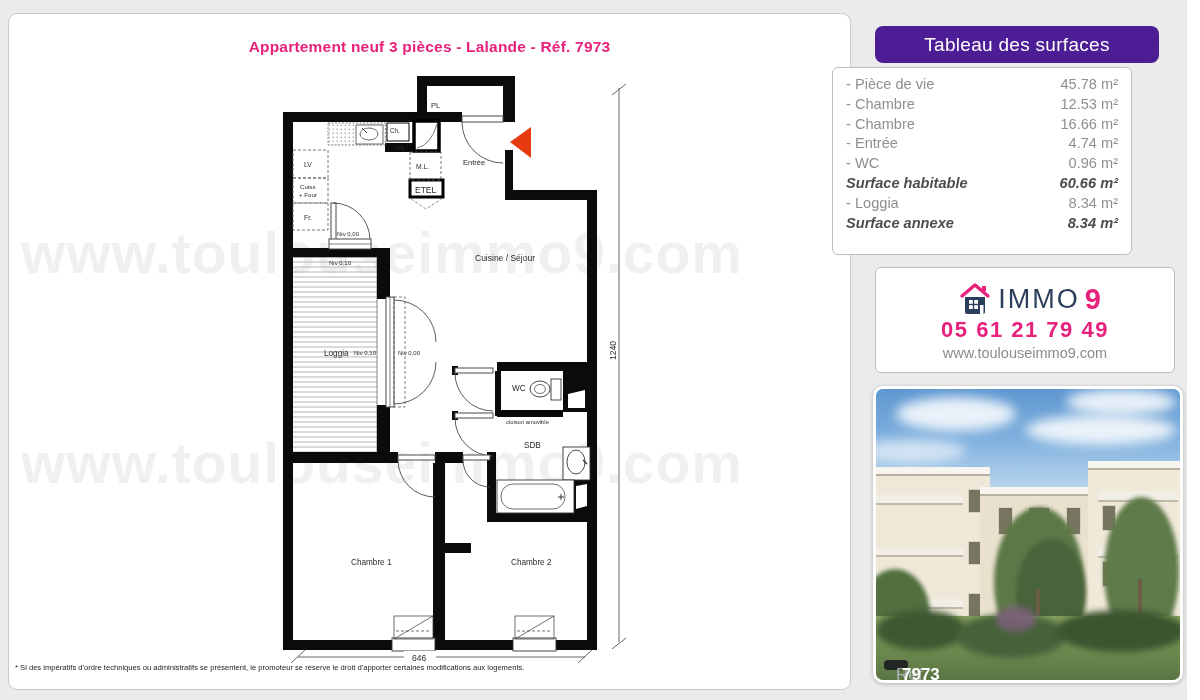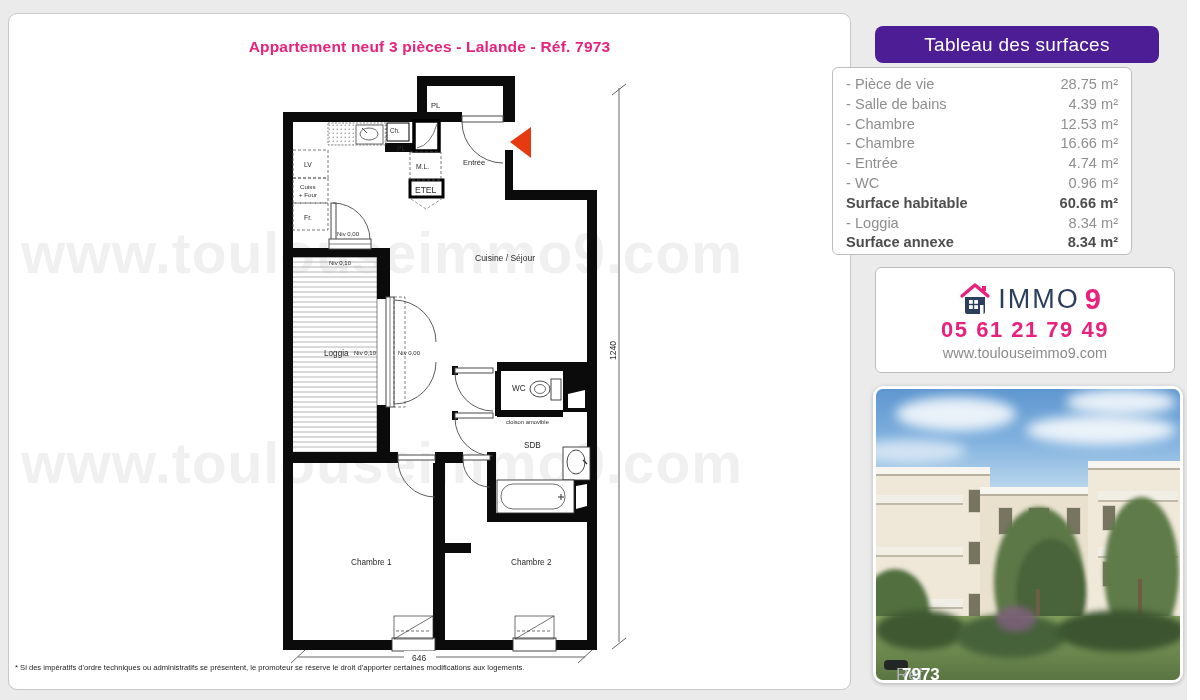--- a/index.html
+++ b/index.html
@@ -34,21 +34,21 @@
     background:#4c1d95;border-radius:8px;color:#fff;
     display:flex;align-items:center;justify-content:center;
     font-size:19px;letter-spacing:.3px;
   }
   .surf-table{
     position:absolute;left:832px;top:67px;width:300px;height:188px;
     background:#fff;border:1px solid #bdbdbd;border-radius:6px;
     box-sizing:border-box;padding:7px 13px 0 13px;
   }
   .trow{display:flex;justify-content:space-between;font-size:14.6px;line-height:19.8px;color:#8f8f8f;}
-  .trow.bold{color:#4d4d4d;font-weight:bold;}
+  .trow.bold{color:#4d4d4d;font-weight:bold;font-style:italic;}
   .contact-card{
     position:absolute;left:875px;top:267px;width:300px;height:106px;
     background:#fff;border:1px solid #bdbdbd;border-radius:6px;
     box-sizing:border-box;text-align:center;
   }
   .logo-row{margin-top:13px;display:flex;align-items:center;justify-content:center;gap:5px;padding-left:8px;}
   .logo-text{font-size:27px;color:#2b3f5c;letter-spacing:2px;}
   .logo-digit{font-size:29px;color:#e8217c;font-weight:bold;}
   .phone{font-size:22px;font-weight:800;color:#e8217c;letter-spacing:1.5px;}
   .website{margin-top:2px;font-size:14.5px;color:#8b8b8b;}
@@ -238,25 +238,21 @@
     <text x="412" y="661" font-size="8.5">646</text>
     <text x="616" y="360" font-size="8.5" transform="rotate(-90 616,360)">1240</text>
   </g>
 </svg>
 
 <div class="surf-header">Tableau des surfaces</div>
 
 <div class="surf-table">
   <div class="trow">
       <span>- Pièce de vie</span>
-      <span>28.75 m²</span>
-    </div>
-  <div class="trow">
-      <span>- Salle de bains</span>
-      <span>4.39 m²</span>
+      <span>45.78 m²</span>
     </div>
   <div class="trow">
       <span>- Chambre</span>
       <span>12.53 m²</span>
     </div>
   <div class="trow">
       <span>- Chambre</span>
       <span>16.66 m²</span>
     </div>
   <div class="trow">

